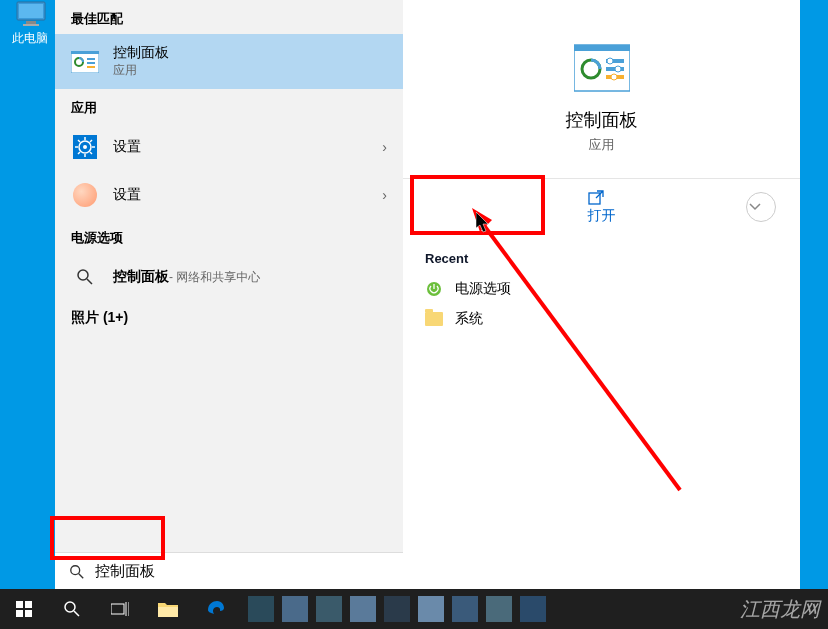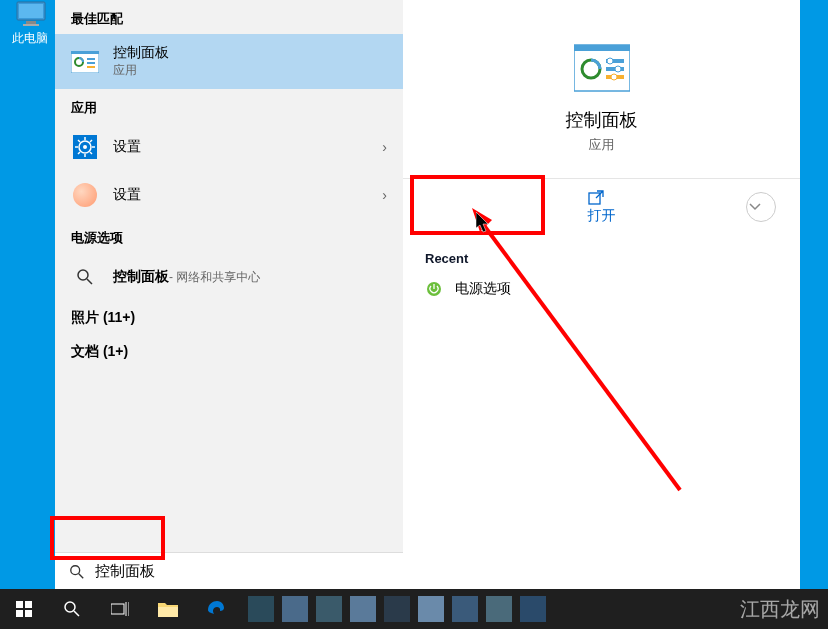--- a/index.html
+++ b/index.html
@@ -41,21 +41,21 @@
     .search-box { position: absolute; left: 55px; bottom: 39px; width: 348px; height: 38px; background: #fff; border-top: 1px solid #ddd; display: flex; align-items: center; padding: 0 14px; }
     .search-box input { border: none; outline: none; font-size: 15px; flex: 1; background: transparent; }
     
     .taskbar { position: absolute; bottom: 0; left: 0; right: 0; height: 40px; background: #1f1f1f; display: flex; align-items: center; }
     .tb-btn { width: 48px; height: 40px; display: flex; align-items: center; justify-content: center; cursor: pointer; color: #fff; }
     .tb-apps { display: flex; margin-left: 4px; }
     .app-tile { width: 26px; height: 26px; margin: 0 4px; background: #3a5a7a; }
     
     .annot-box1 { position: absolute; border: 4px solid #ff0000; pointer-events: none; }
     .annot-arrow { position: absolute; pointer-events: none; }
-    .watermark { position: absolute; right: 8px; bottom: 6px; color: #e0e0e0; font-size: 20px; opacity: 0.7; pointer-events: none; }
+    .watermark { position: absolute; right: 8px; bottom: 6px; color: #e0e0e0; font-size: 20px; font-style: italic; opacity: 0.7; pointer-events: none; }
     
     .user-dot { width: 24px; height: 24px; border-radius: 50%; background: radial-gradient(circle at 35% 35%, #ffd7c0, #ff9a70); }
   </style>
 </head>
 <body>
 
 <div class="desktop-icon">
   <svg width="34" height="28" viewBox="0 0 34 28">
     <rect x="3" y="2" width="28" height="18" rx="1" fill="#3a9ad9" stroke="#2a6fa0"></rect>
     <rect x="5" y="4" width="24" height="14" fill="#5cb8f0"></rect>
@@ -131,22 +131,21 @@
             <circle cx="7" cy="7" r="5" fill="none" stroke="#333" stroke-width="1.5"></circle>
             <line x1="11" y1="11" x2="16" y2="16" stroke="#333" stroke-width="1.5"></line>
           </svg>
       </div>
       <div class="result-text" style="display:flex;align-items:baseline">
         <span class="result-title" style="font-weight:600">控制面板</span>
         <span class="result-sub"> - 网络和共享中心</span>
       </div>
     </div>
 
-    <div class="category-item">照片 (11+)</div>
-    <div class="category-item">文档 (1+)</div>
+    <div class="category-item">照片 (1+)</div>
   </div>
 
   <div class="right-col">
     <svg class="preview-icon" width="56" height="46" viewBox="0 0 56 46">
       <rect x="0" y="0" width="56" height="46" fill="#fff" stroke="#4aa0d8" stroke-width="1.5"></rect>
       <rect x="0" y="0" width="56" height="6" fill="#4aa0d8"></rect>
       <circle cx="17" cy="24" r="9" fill="none" stroke="#2e8b2e" stroke-width="3"></circle>
       <path d="M17 15 A9 9 0 0 1 26 24" stroke="#4aa0d8" stroke-width="3" fill="none"></path>
       <rect x="32" y="14" width="18" height="4" fill="#4aa0d8"></rect>
       <rect x="32" y="22" width="18" height="4" fill="#4aa0d8"></rect>
@@ -173,20 +172,24 @@
 
     <div class="recent-header">Recent</div>
 
     <div class="recent-item">
       <svg width="18" height="18" viewBox="0 0 18 18">
         <circle cx="9" cy="9" r="7" fill="#6cbf3c"></circle>
         <path d="M9 4 L9 9 M6 6 A4 4 0 1 0 12 6" stroke="#fff" stroke-width="1.3" fill="none"></path>
       </svg>
       <span>电源选项</span>
     </div>
+    <div class="recent-item">
+      <div class="folder-ico"></div>
+      <span>系统</span>
+    </div>
   </div>
 </div>
 
 <div class="search-box">
   <svg width="16" height="16" viewBox="0 0 18 18" style="margin-right:10px">
     <circle cx="7" cy="7" r="5" fill="none" stroke="#333" stroke-width="1.5"></circle>
       <line x1="11" y1="11" x2="16" y2="16" stroke="#333" stroke-width="1.5"></line>
   </svg>
   <input type="text" value="控制面板" style="">
 </div>

